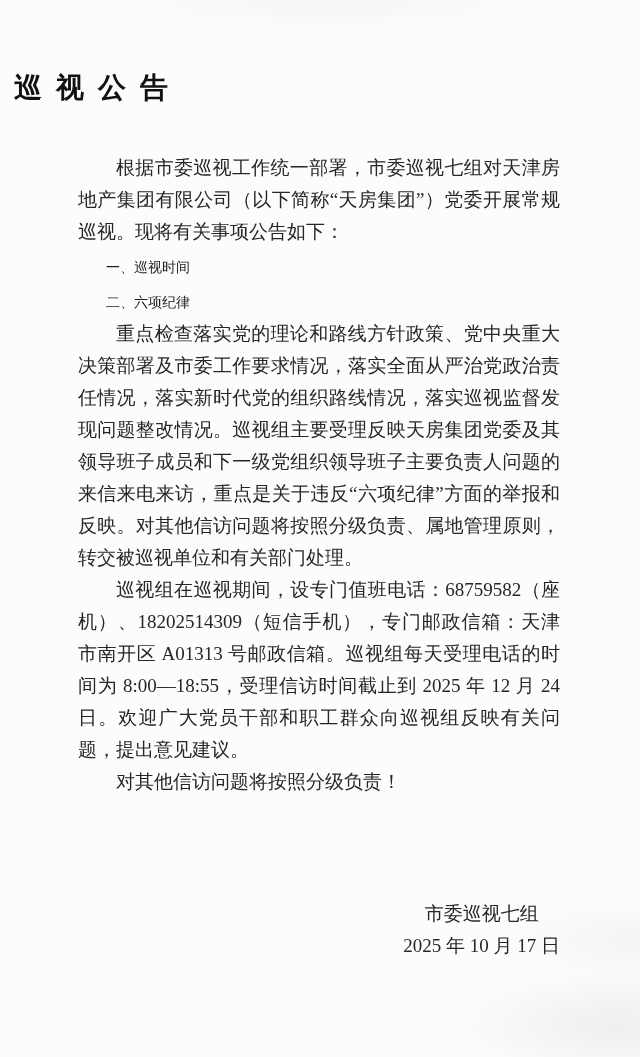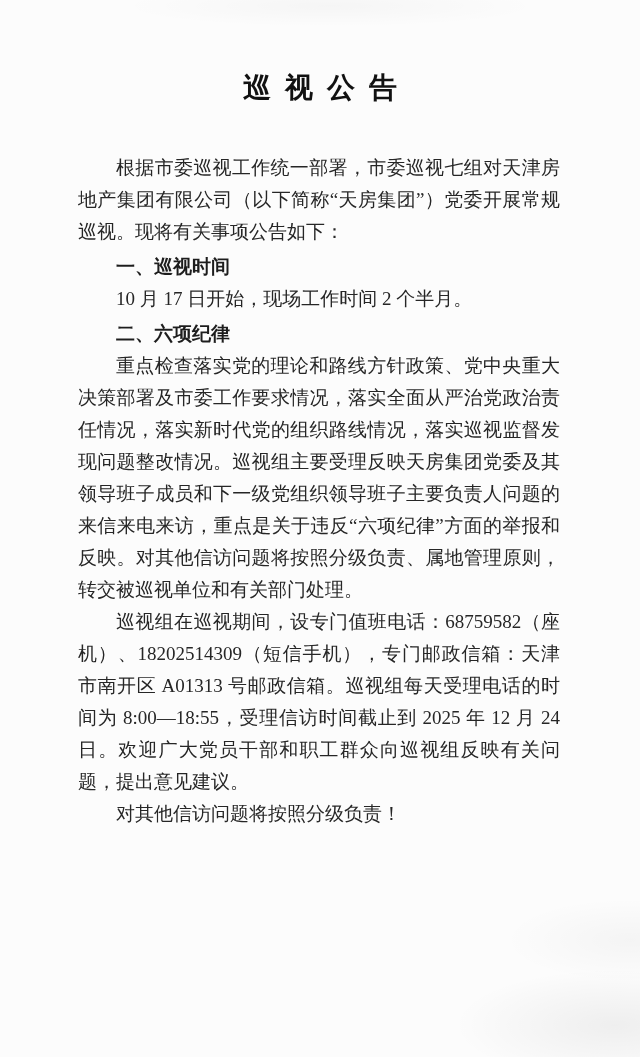--- a/index.html
+++ b/index.html
@@ -21,21 +21,20 @@
       radial-gradient(ellipse 230px 80px at 615px 1025px, rgba(0,0,0,0.055), transparent 70%),
       radial-gradient(ellipse 180px 60px at 630px 940px, rgba(0,0,0,0.03), transparent 70%),
       radial-gradient(ellipse 300px 30px at 330px 6px, rgba(0,0,0,0.028), transparent 70%),
       #fcfcfc;
     color: #262626;
   }
   .doc-title {
     margin: 0;
     padding-top: 70px;
     padding-left: 0.5em; 
-    text-align: center;
     font-size: 28px;
     line-height: 36px;
     font-weight: 700;
     letter-spacing: 0.5em;
     color: #111;
     font-family: "Liberation Serif", serif;
   }
   .doc-body {
     margin: 46px 80px 0 78px;
     font-size: 19px;
@@ -43,23 +42,23 @@
     text-align: justify;
     text-justify: inter-ideograph;
   }
   .para {
     margin: 0;
     text-indent: 2em;
   }
   .sec-head {
     margin: 3px 0 0 0;
     text-indent: 2em;
-    font-size: 19px;
+    font-size: 14px;
     line-height: 32px;
-    font-weight: 700;
+    font-weight: 400;
     color: #1d1d1d;
     font-family: "Liberation Sans", sans-serif; 
   }
   .sign-block {
     margin-top: 100px;
     margin-left: auto;
     width: max-content;
     text-align: center;
     line-height: 32px;
   }
@@ -75,24 +74,27 @@
 
 <div class="page">
 
   <h1 class="doc-title">巡视公告</h1>
 
   <div class="doc-body">
 
     <p class="para">根据市委巡视工作统一部署，市委巡视七组对天津房地产集团有限公司（以下简称“天房集团”）党委开展常规巡视。现将有关事项公告如下：</p>
 
     <h2 class="sec-head">一、巡视时间</h2>
-    <p class="para">10 月 17 日开始，现场工作时间 2 个半月。</p>
 
     <h2 class="sec-head">二、六项纪律</h2>
     <p class="para">重点检查落实党的理论和路线方针政策、党中央重大决策部署及市委工作要求情况，落实全面从严治党政治责任情况，落实新时代党的组织路线情况，落实巡视监督发现问题整改情况。巡视组主要受理反映天房集团党委及其领导班子成员和下一级党组织领导班子主要负责人问题的来信来电来访，重点是关于违反“六项纪律”方面的举报和反映。对其他信访问题将按照分级负责、属地管理原则，转交被巡视单位和有关部门处理。</p>
 
     <p class="para">巡视组在巡视期间，设专门值班电话：68759582（座机）、18202514309（短信手机），专门邮政信箱：天津市南开区 A01313 号邮政信箱。巡视组每天受理电话的时间为 8:00—18:55，受理信访时间截止到 2025 年 12 月 24 日。欢迎广大党员干部和职工群众向巡视组反映有关问题，提出意见建议。</p>
 
     <p class="para">对其他信访问题将按照分级负责！</p>
 
+    <div class="sign-block">
+      <div class="sign-name">市委巡视七组</div>
+      <div class="sign-date">2025 年 10 月 17 日</div>
+    </div>
 
   </div>
 </div>
 
 </body></html>

